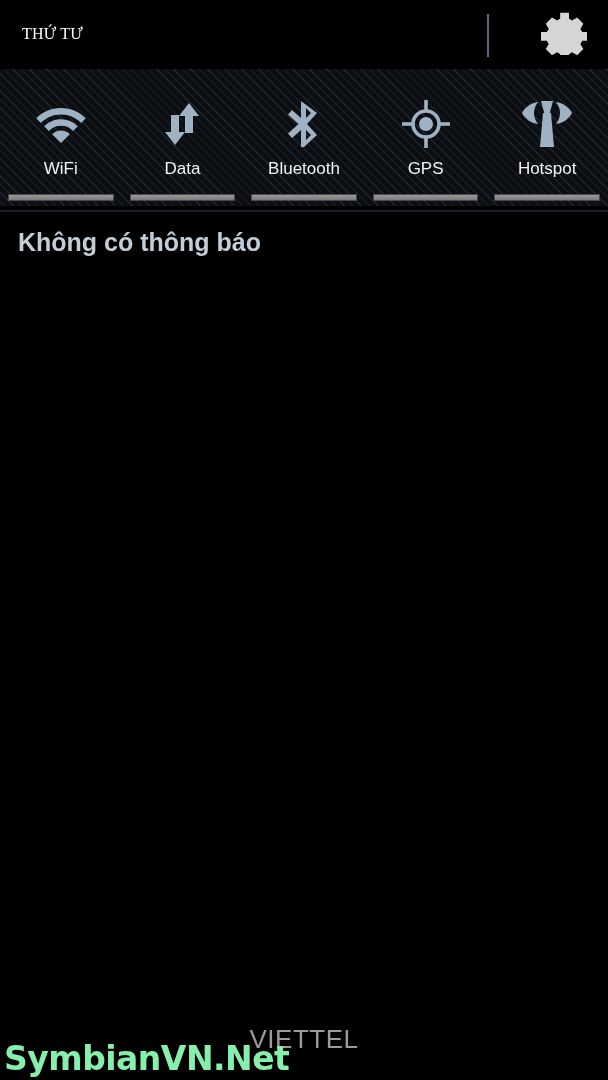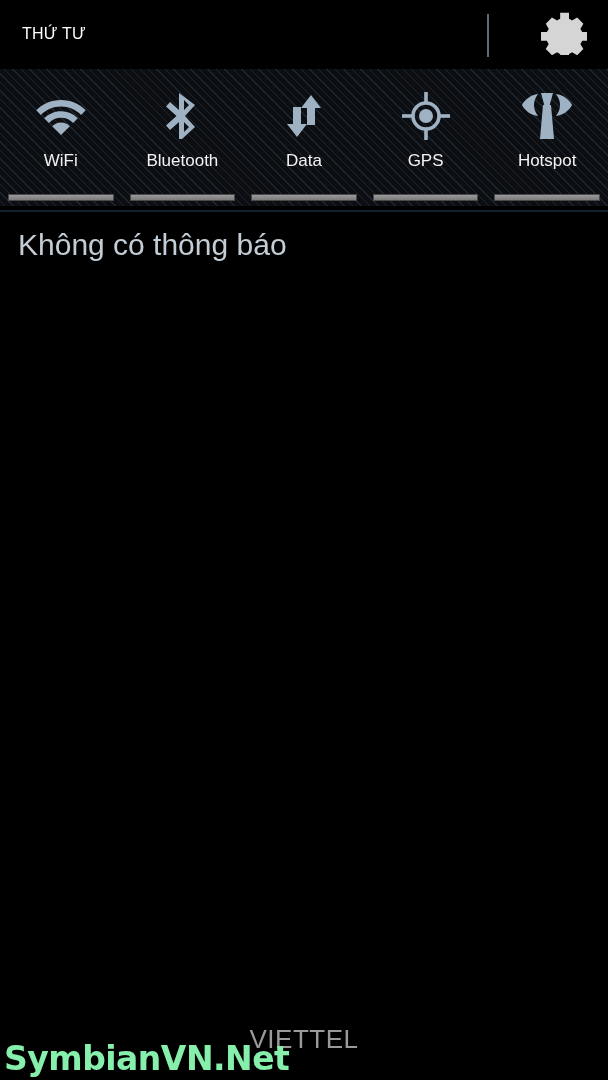--- a/index.html
+++ b/index.html
@@ -36,20 +36,21 @@
   .datewrap {
     margin-left:22px;
     color:#ffffff;
     line-height:1.25;
   }
   .dateline {
     font-size:16px;
     font-weight:400;
     letter-spacing:0.2px;
     white-space:nowrap;
+    font-family:Liberation Serif, serif;
   }
   .hdr-divider {
     position:absolute;
     left:487px; top:14px;
     width:2px; height:43px;
     background:#5b6b7a;
   }
   .gear-btn {
     position:absolute;
     right:10px; top:5px;
@@ -72,21 +73,21 @@
     display:flex;
     border-top:1px solid #000;
   }
   .toggle {
     flex:1 1 0;
     position:relative;
     display:flex;
     flex-direction:column;
     align-items:center;
     justify-content:flex-start;
-    padding-top:16px;
+    padding-top:24px;
   }
   .toggle .ticon {
     height:62px;
     display:flex;
     align-items:center;
     justify-content:center;
   }
   .toggle .tlabel {
     margin-top:4px;
     color:#f2f2f2;
@@ -169,22 +170,22 @@
   }
   .notif-area {
     position:relative;
     flex:1 1 auto;
     background:#000;
   }
   .notif-empty {
     position:absolute;
     left:18px; top:16px;
     color:#c3cdd6;
-    font-size:30px;
-    font-weight:400;
+    font-size:25px;
+    font-weight:700;
   }
 
   
   .carrier {
     position:absolute;
     left:0; right:0;
     bottom:25px;
     text-align:center;
     color:#9a9a9a;
     font-size:26px;
@@ -238,36 +239,36 @@
           <path fill="#9fb2c4" d="M27 17.2c-6.6 0-12.5 2.7-16.8 7l4.7 4.8A17 17 0 0 1 27 23.8c4.7 0 9 1.9 12.1 5.2l4.7-4.8a23.6 23.6 0 0 0-16.8-7z"></path>
           <path fill="#9fb2c4" d="M27 28.5c-3.4 0-6.5 1.4-8.8 3.7L27 41l8.8-8.8A12.4 12.4 0 0 0 27 28.5z"></path>
         </svg>
       </div>
       <div class="tlabel">WiFi</div>
       <div class="bar"></div>
     </div>
 
     <div class="toggle">
       <div class="ticon">
-        <svg width="42" height="50" viewBox="0 0 42 50">
-          <path fill="#9fb2c4" d="M18 2 L18 19 L9 11 L5 15.5 L15.5 25 L5 34.5 L9 39 L18 31 L18 48 L21 48 L34 36 L24 25 L34 14 Z M23 9 L28 14 L23 19 Z M23 31 L28 36 L23 41 Z"></path>
-        </svg>
-      </div>
-      <div class="tlabel">Bluetooth</div>
-      <div class="bar"></div>
-    </div>
-
-    <div class="toggle">
-      <div class="ticon">
         <svg width="50" height="50" viewBox="0 0 50 50">
           <path fill="#9fb2c4" d="M32 4 L42 17 L36 17 L36 34 L28 34 L28 17 L22 17 Z"></path>
           <path fill="#9fb2c4" d="M18 46 L8 33 L14 33 L14 16 L22 16 L22 33 L28 33 Z"></path>
         </svg>
       </div>
       <div class="tlabel">Data</div>
+      <div class="bar"></div>
+    </div>
+
+    <div class="toggle">
+      <div class="ticon">
+        <svg width="42" height="50" viewBox="0 0 42 50">
+          <path fill="#9fb2c4" d="M18 2 L18 19 L9 11 L5 15.5 L15.5 25 L5 34.5 L9 39 L18 31 L18 48 L21 48 L34 36 L24 25 L34 14 Z M23 9 L28 14 L23 19 Z M23 31 L28 36 L23 41 Z"></path>
+        </svg>
+      </div>
+      <div class="tlabel">Bluetooth</div>
       <div class="bar"></div>
     </div>
 
     <div class="toggle">
       <div class="ticon">
         <svg width="50" height="50" viewBox="0 0 50 50">
           <circle cx="25" cy="25" r="13" fill="none" stroke="#9fb2c4" stroke-width="3.6"></circle>
           <circle cx="25" cy="25" r="7" fill="#9fb2c4"></circle>
           <rect x="23.2" y="1" width="3.6" height="10" fill="#9fb2c4"></rect>
           <rect x="23.2" y="39" width="3.6" height="10" fill="#9fb2c4"></rect>

